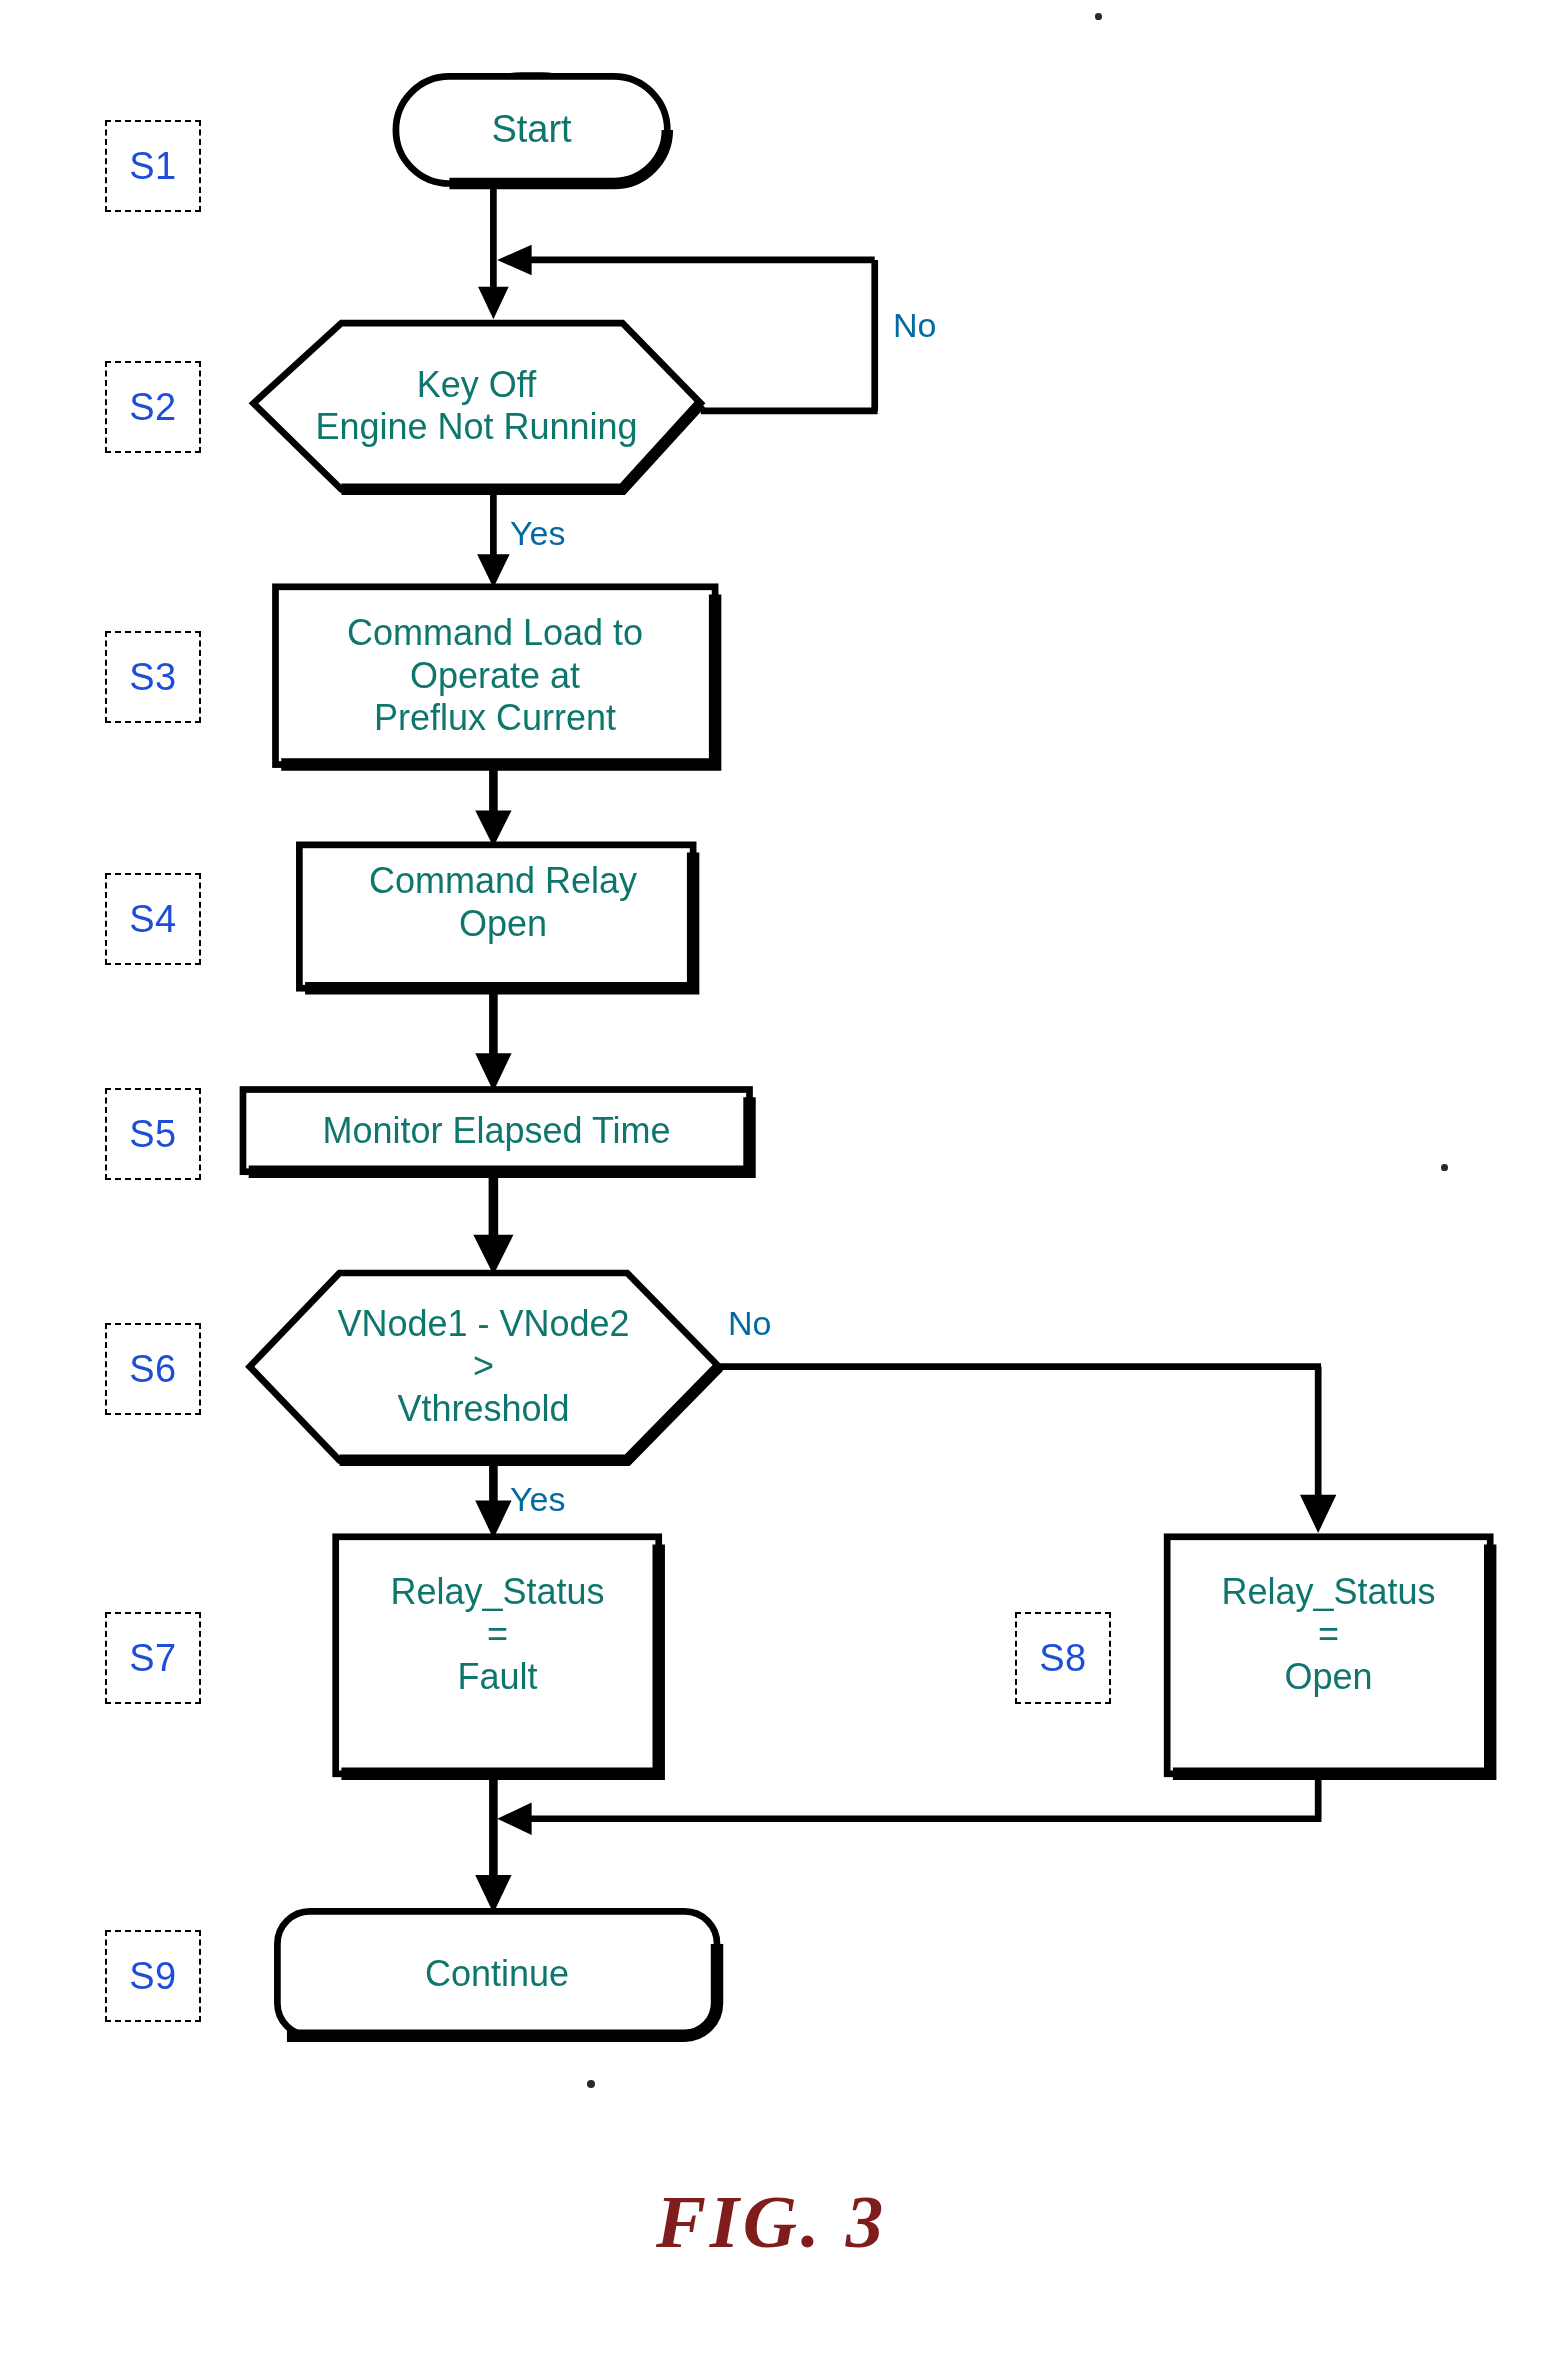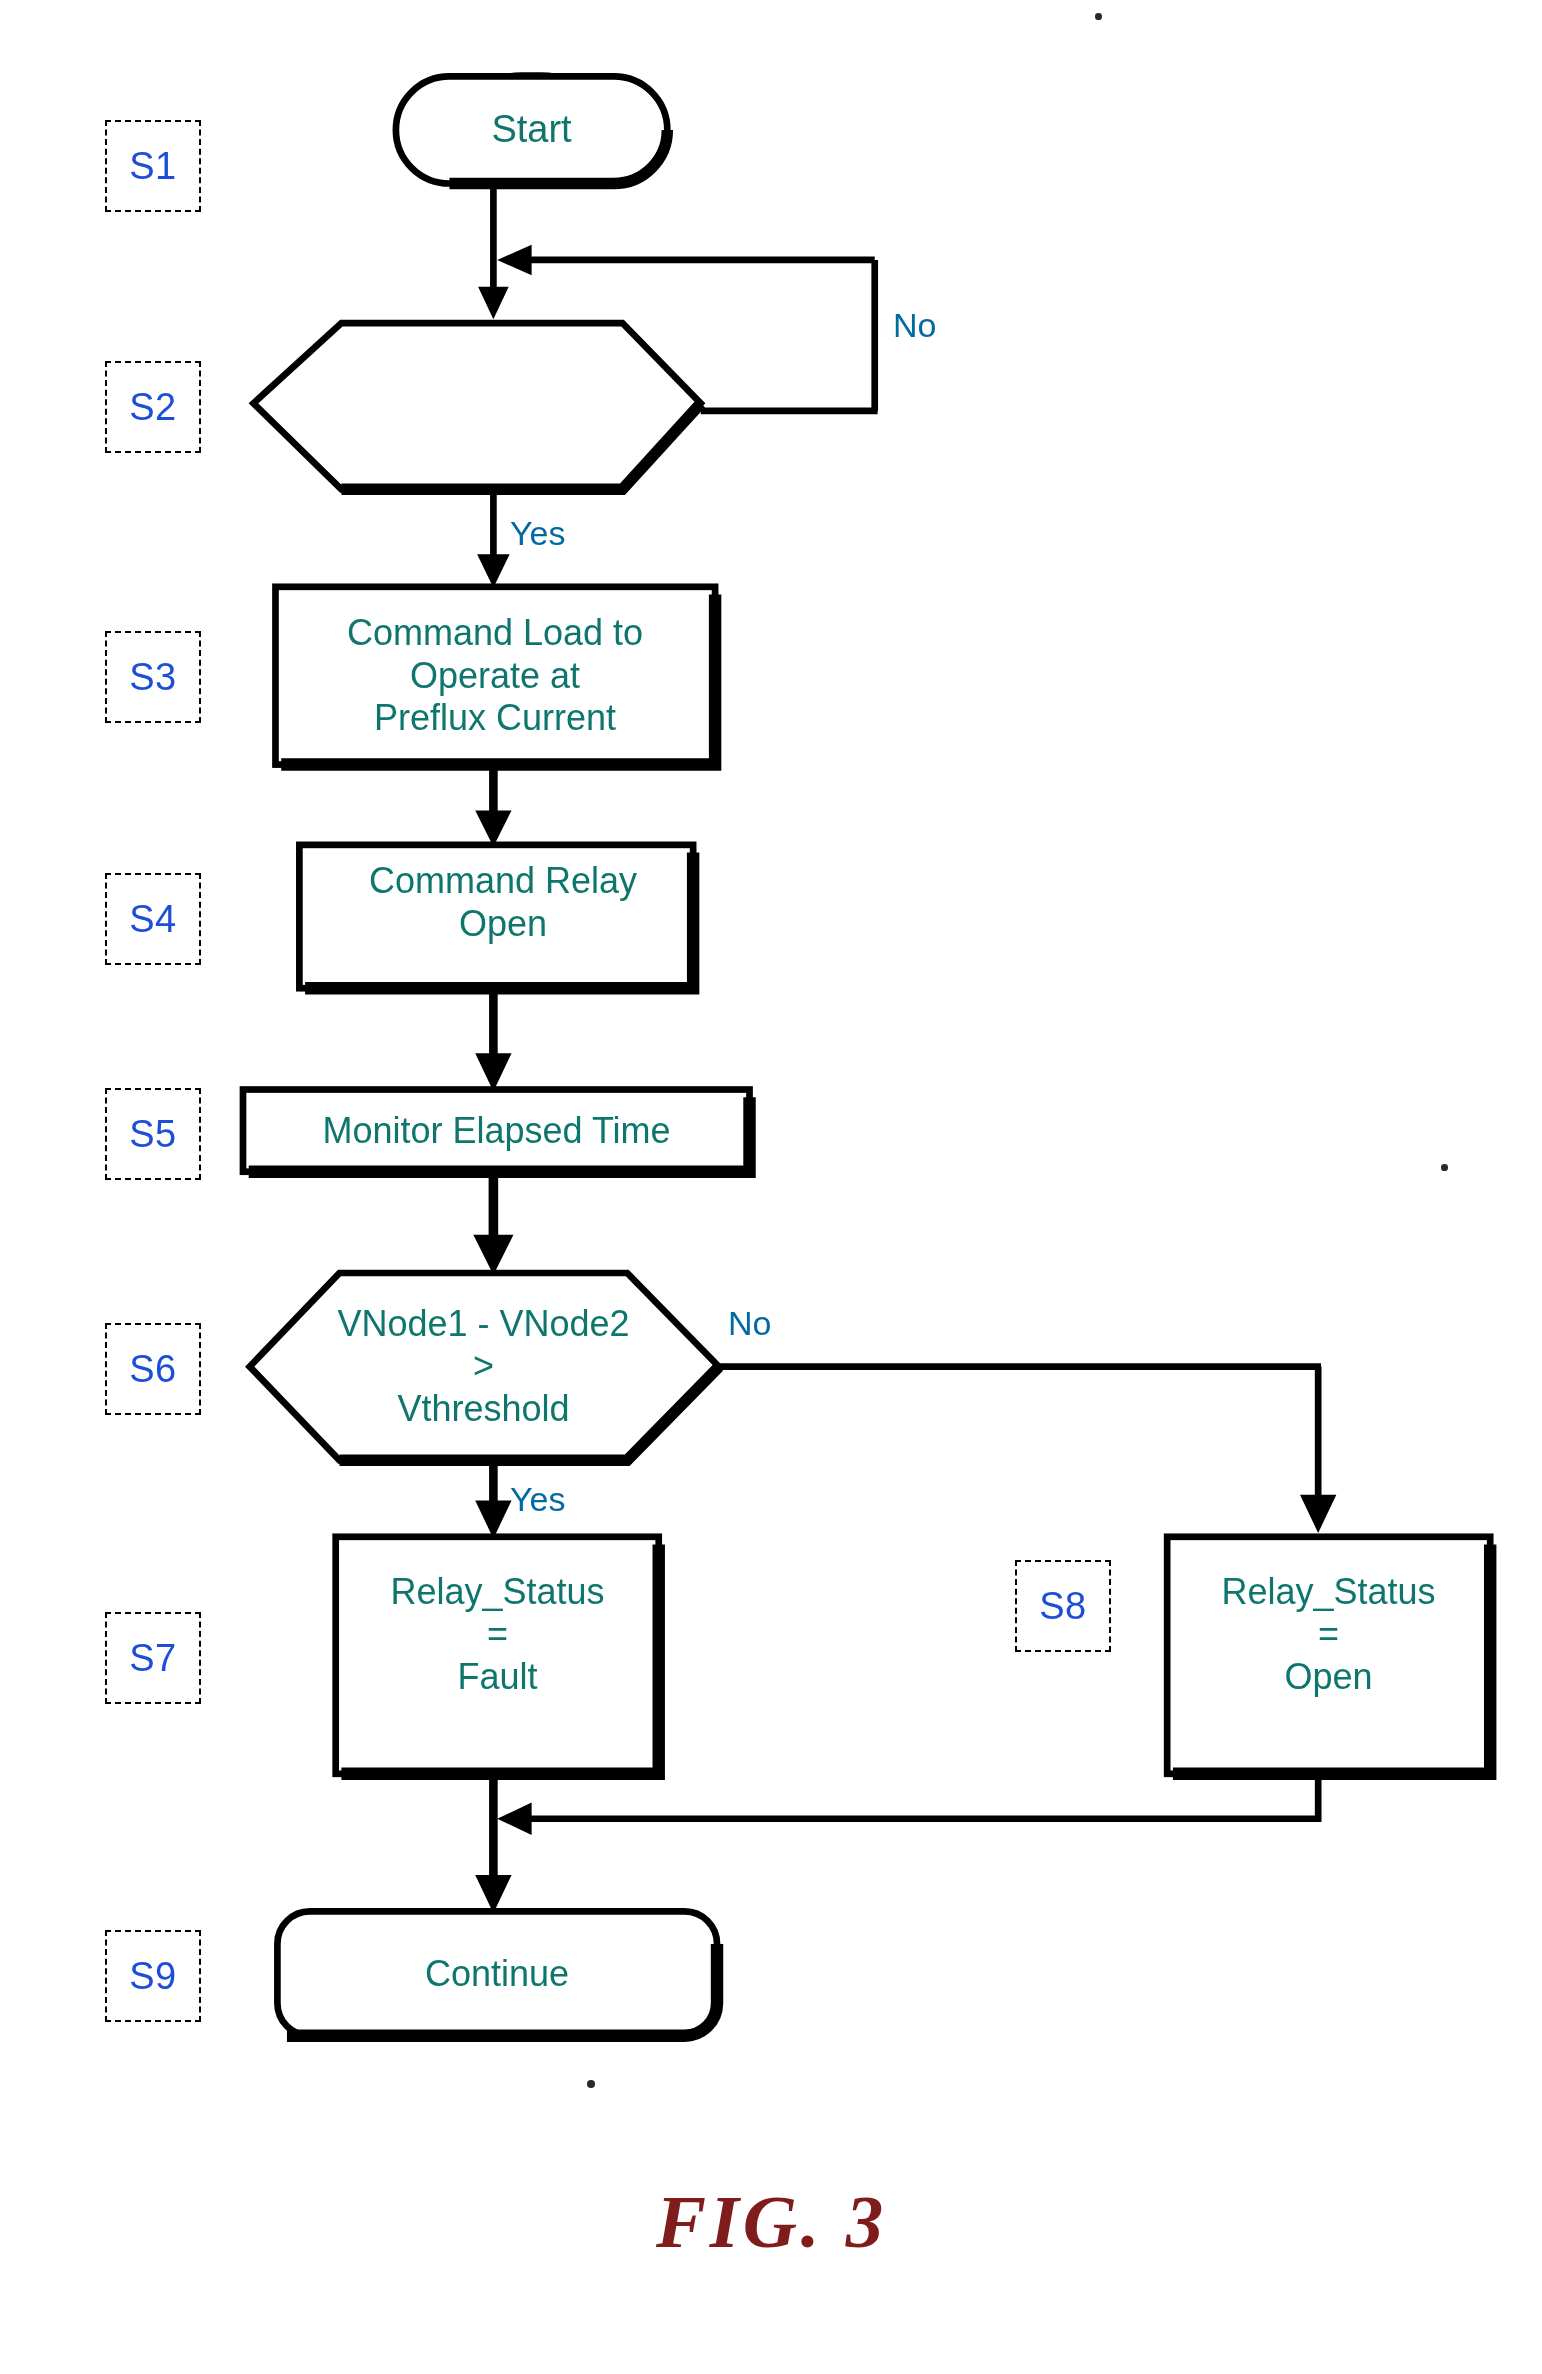--- a/index.html
+++ b/index.html
@@ -205,28 +205,32 @@
   <div class="step-tag" style="left:105px; top:631px; width:92px; height:88px;">S3</div>
 
   <div class="step-tag" style="left:105px; top:873px; width:92px; height:88px;">S4</div>
 
   <div class="step-tag" style="left:105px; top:1088px; width:92px; height:88px;">S5</div>
 
   <div class="step-tag" style="left:105px; top:1323px; width:92px; height:88px;">S6</div>
 
   <div class="step-tag" style="left:105px; top:1612px; width:92px; height:88px;">S7</div>
 
-  <div class="step-tag" style="left:1015px; top:1560px; width:92px; height:88px;">S8</div>
+  <div class="step-tag" style="left:1015px; top:1612px; width:92px; height:88px;">S8</div>
 
   <div class="step-tag" style="left:105px; top:1930px; width:92px; height:88px;">S9</div>
 
   <div class="node-label t-start" style="left:396px; top:76px; width:271px; height:107px;">
     <span class="ln">Start</span>
   </div>
 
+  <div class="node-label t-hex" style="left:253px; top:323px; width:447px; height:166px;">
+    <span class="ln">Key Off</span>
+    <span class="ln">Engine Not Running</span>
+  </div>
 
   <div class="node-label t-body" style="left:275px; top:587px; width:440px; height:178px;">
     <span class="ln">Command Load to</span>
     <span class="ln">Operate at</span>
     <span class="ln">Preflux Current</span>
   </div>
 
   <div class="node-label t-body" style="left:306px; top:845px; width:394px; height:143px;
               justify-content:flex-start; padding-top:15.3px; box-sizing:border-box;">
     <span class="ln">Command Relay</span>

